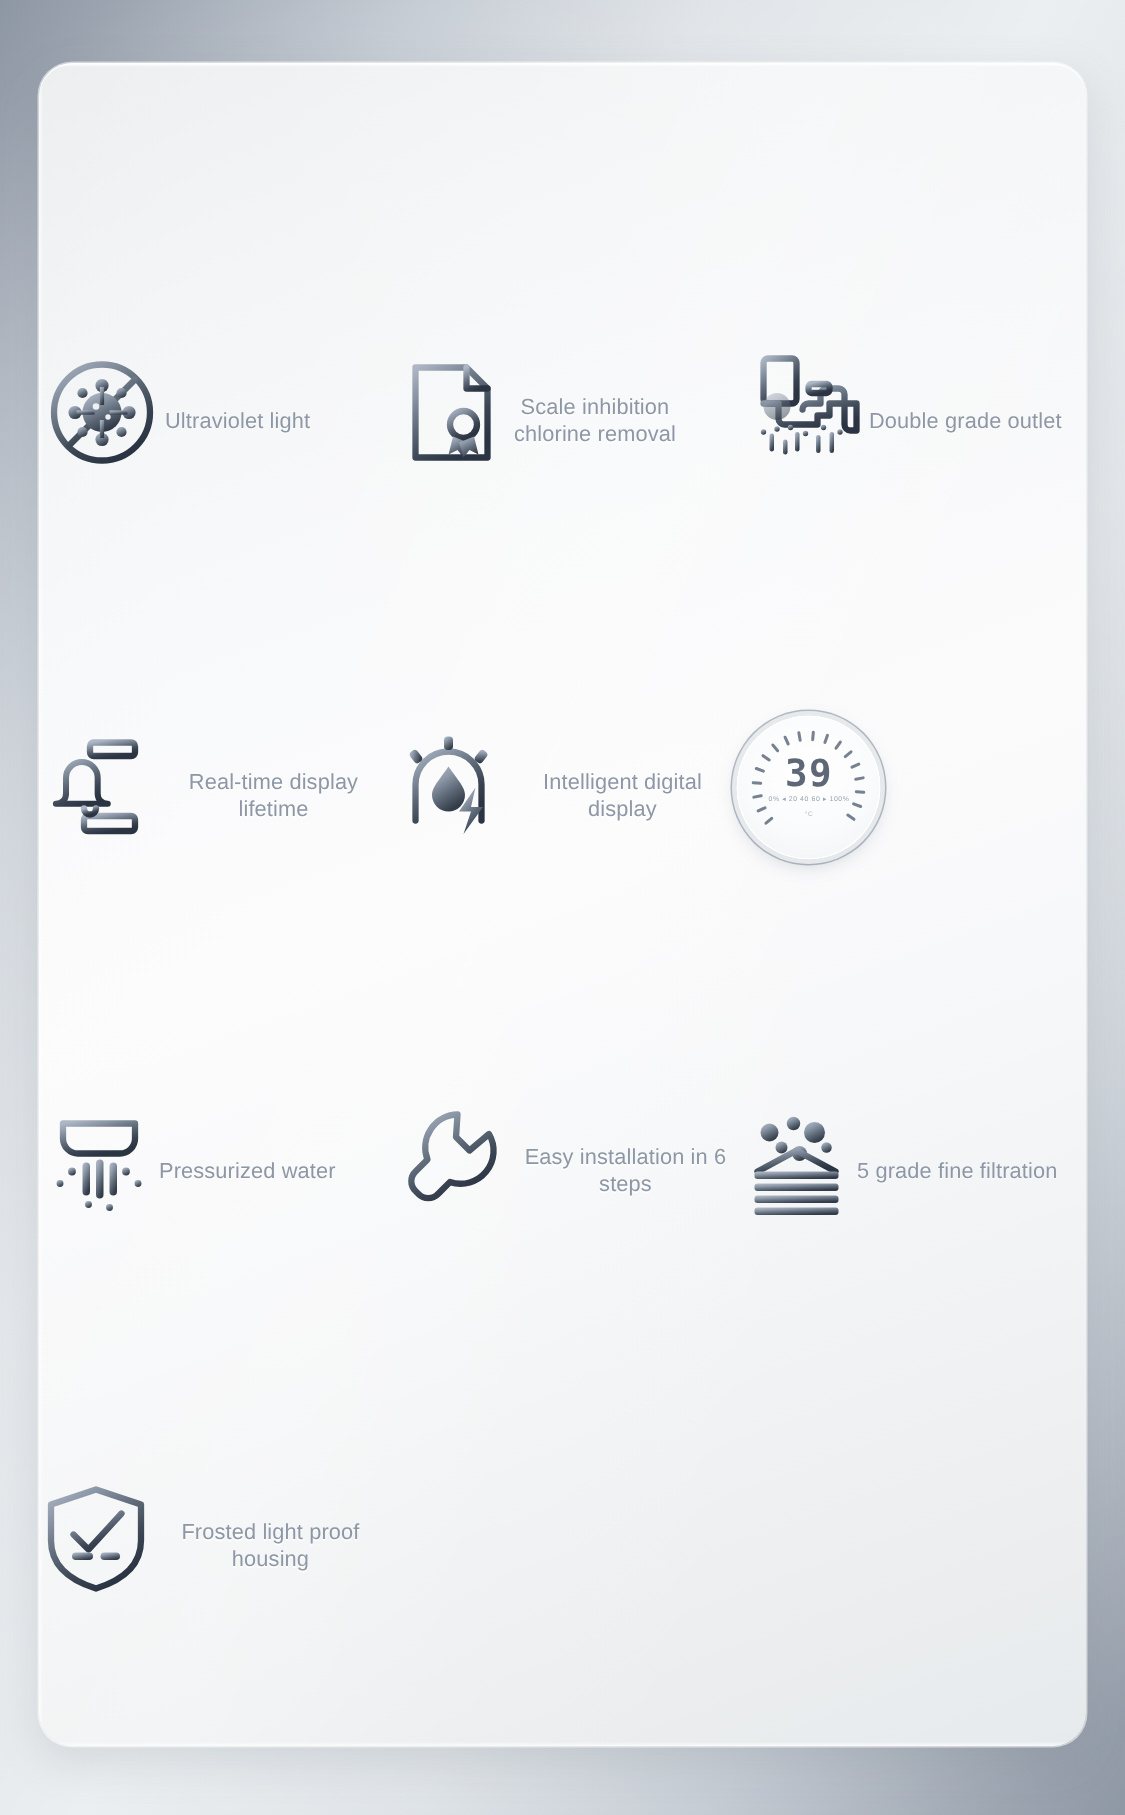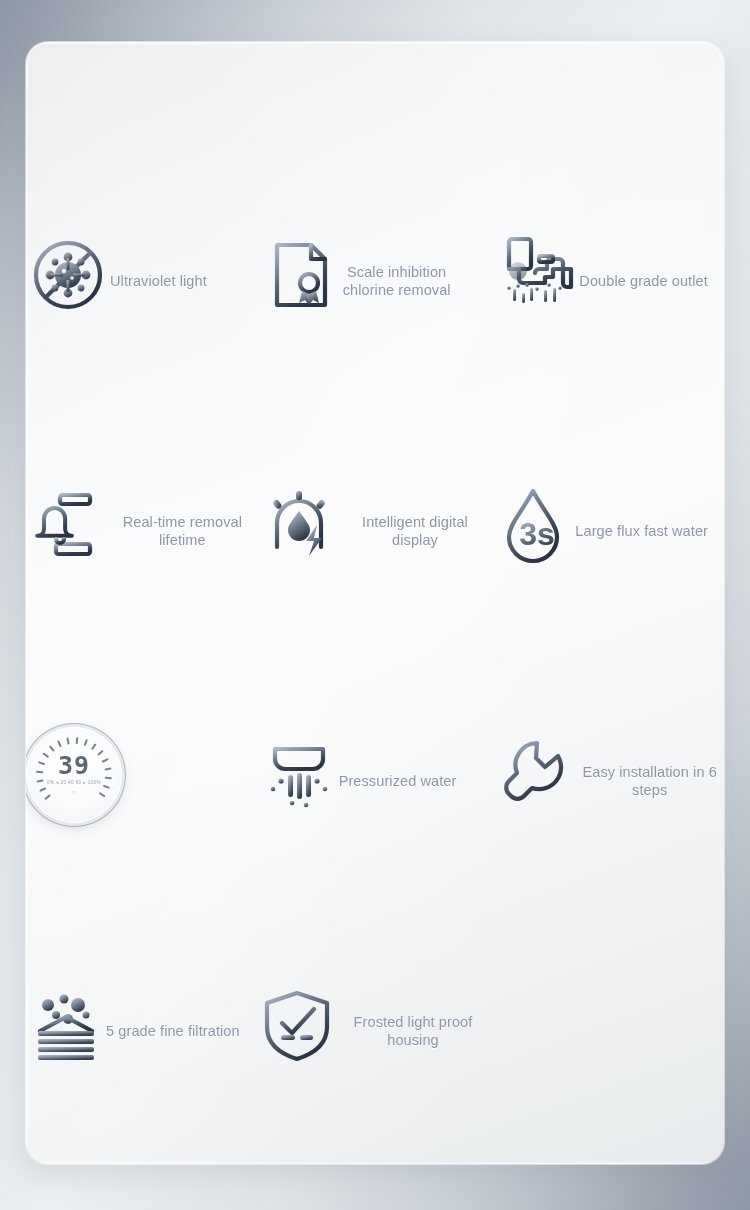--- a/index.html
+++ b/index.html
@@ -295,47 +295,38 @@
       <div class="cell">
         <div class="icon-wrap">
           <svg class="ico" width="80" height="80" viewBox="0 0 80 80">
             <rect class="st" x="34" y="10" width="30" height="9" rx="2.5" fill="url(#glassFill)"></rect>
             <rect class="st" x="30" y="59" width="34" height="10" rx="2.5" fill="url(#metalFill)"></rect>
             <line class="st" x1="49" y1="19" x2="49" y2="59"></line>
             <path class="st" d="M22 52 h28 c-4 0-7-3-7-7 V34 a11 11 0 0 0-22 0 v11 c0 4-3 7-7 7 Z" fill="url(#glassFill)" transform="translate(-6,-1) scale(0.96) translate(4,2)"></path>
             <path class="st" d="M30 54 a4 4 0 0 0 8 0"></path>
           </svg>
         </div>
-        <div class="cell-label">Real-time removal lifetime</div>
+        <div class="cell-label">Real-time display lifetime</div>
       </div>
 
       <div class="cell">
         <div class="icon-wrap">
           <svg class="ico" width="80" height="80" viewBox="0 0 80 80">
             <path class="st" d="M18 62 V38 a22 22 0 0 1 44 0 v24" fill="none"></path>
             <line class="st" x1="12" y1="62" x2="56" y2="62"></line>
             <rect class="stf" x="37" y="6" width="6" height="9" rx="2.5"></rect>
             <rect class="stf" x="15" y="15" width="6" height="9" rx="2.5" transform="rotate(-38 18 19)"></rect>
             <rect class="stf" x="59" y="15" width="6" height="9" rx="2.5" transform="rotate(38 62 19)"></rect>
             <path class="stf" d="M40 26 c7 10 11 14 11 19 a11 11 0 0 1-22 0 c0-5 4-9 11-19z"></path>
             <path class="stf" d="M58 40 l-11 16 h8 l-5 15 13-18 h-8 z"></path>
           </svg>
         </div>
         <div class="cell-label">Intelligent digital display</div>
       </div>
 
-      <div class="cell">
-        <div class="icon-wrap">
-          <svg class="ico" width="84" height="84" viewBox="0 0 84 84">
-            <path class="st" d="M42 8 C54 30 66 42 66 54 A24 24 0 0 1 18 54 C18 42 30 30 42 8 Z" fill="none"></path>
-            <text x="46" y="62" text-anchor="middle" font-family="Liberation Sans, sans-serif" font-size="32" font-weight="bold" fill="url(#metalFill)">3s</text>
-          </svg>
-        </div>
-        <div class="cell-label">Large flux fast water</div>
-      </div>
 
       <div class="cell">
         <div class="icon-wrap">
           <div class="gauge">
             <div class="gauge-ticks">
               <i style="transform:rotate(-130deg)"></i>
                 <i style="transform:rotate(-115deg)"></i>
               <i style="transform:rotate(-100deg)"></i>
                 <i style="transform:rotate(-85deg)"></i>
               <i style="transform:rotate(-70deg)"></i>

